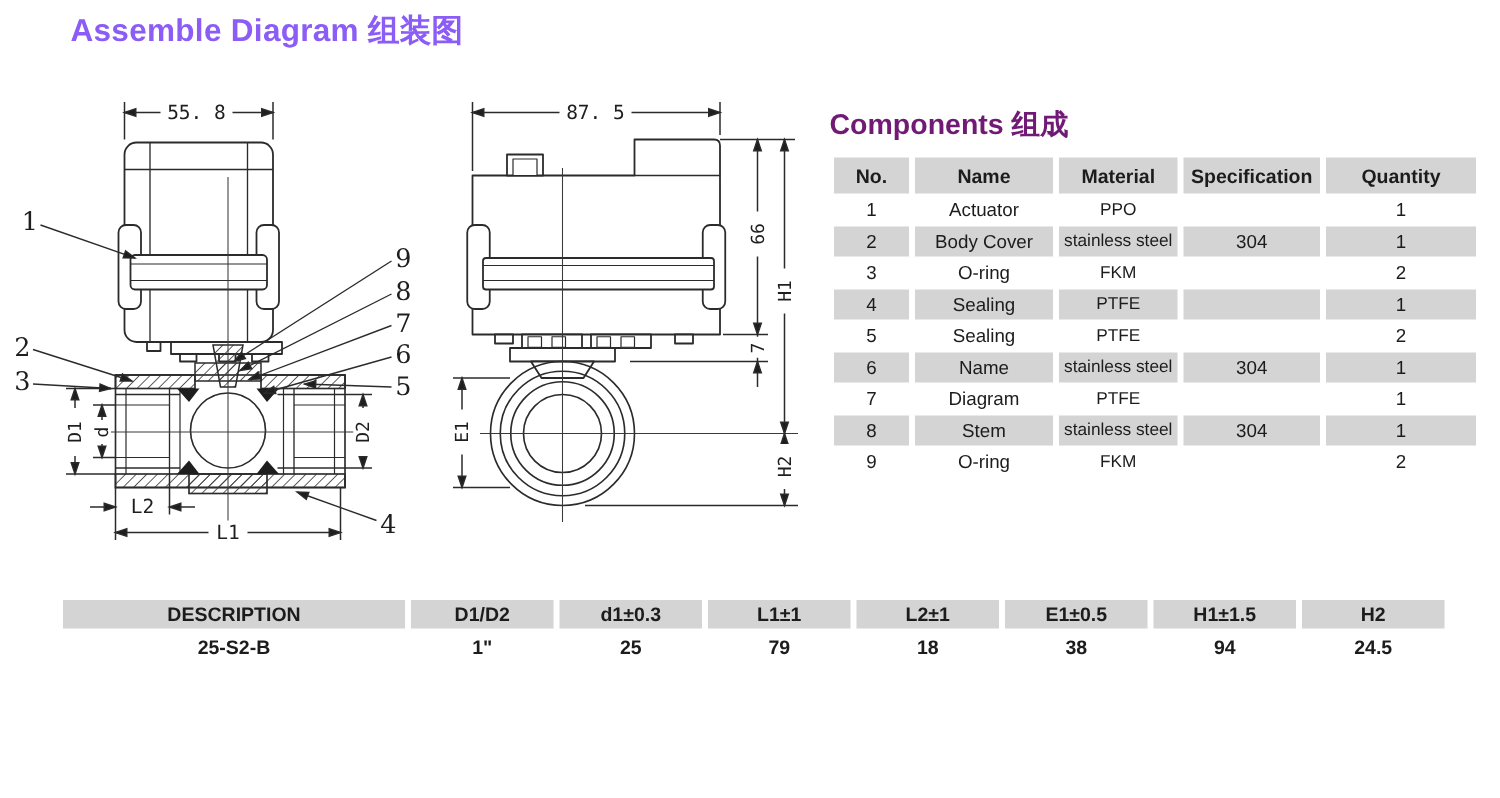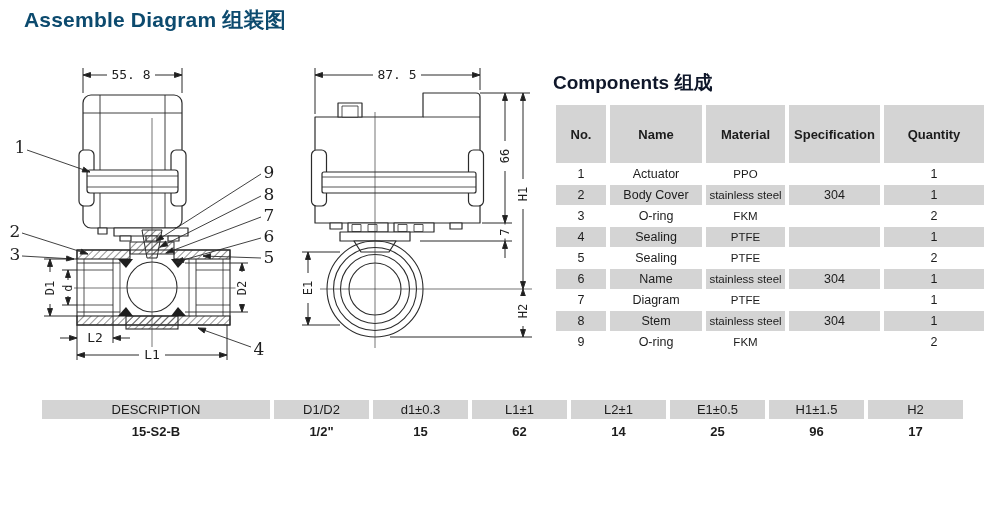--- a/index.html
+++ b/index.html
@@ -1,38 +1,38 @@
 <!DOCTYPE html>
 <html><head>
 <meta charset="utf-8">
 <style>
   html,body{margin:0;padding:0;background:#fff;}
   #page{position:relative;width:1000px;height:532px;background:#ffffff;overflow:hidden;
         font-family:"Liberation Sans",sans-serif;color:#1c1c1c;}
-  #page-title{position:absolute;left:24px;top:6px;font-size:21px;font-weight:600;color:#0c4a6e;letter-spacing:.2px;}
+  #page-title{position:absolute;left:47px;top:6px;font-size:21px;font-weight:600;color:#8b5cf6;letter-spacing:.2px;}
   
   #front-view{position:absolute;left:0;top:60px;}
   #side-view{position:absolute;left:280px;top:60px;}
   svg text{font-family:"DejaVu Sans Mono","Liberation Mono",monospace;fill:#1e1e1e;}
   svg text.callout{font-family:"DejaVu Serif","Liberation Serif",serif;font-size:17px;}
   svg text.dim{font-size:13px;}
   svg text.dimsm{font-size:12px;}
   
   #components{position:absolute;left:552px;top:70px;width:440px;}
-  #components h2{margin:0 0 8px 1px;font-size:19px;font-weight:600;color:#0f172a;}
+  #components h2{margin:0 0 8px 1px;font-size:19px;font-weight:600;color:#701a75;}
   table{border-collapse:separate;table-layout:fixed;}
   #comp-table{border-spacing:4px 1px;}
-  #comp-table th{background:#d4d4d4;font-size:13px;font-weight:700;height:24px;padding:17px 2px;text-align:center;}
+  #comp-table th{background:#d4d4d4;font-size:13px;font-weight:700;height:24px;padding:0 2px;text-align:center;}
   #comp-table td{font-size:12.5px;height:20px;padding:0 2px;text-align:center;}
   #comp-table td:nth-child(3){font-size:11.5px;}
   #comp-table tbody tr:nth-child(even) td{background:#d4d4d4;}
   
   #spec-wrap{position:absolute;left:38px;top:398px;}
   #spec-table{border-spacing:4px 2px;}
-  #spec-table th{background:#d4d4d4;font-size:13px;font-weight:400;height:19px;padding:0 2px;text-align:center;}
+  #spec-table th{background:#d4d4d4;font-size:13px;font-weight:700;height:19px;padding:0 2px;text-align:center;}
   #spec-table td{font-size:13px;font-weight:700;height:20px;padding:0 2px;text-align:center;}
   #spec-table tbody tr:nth-child(even) td{background:#d4d4d4;}
 </style>
 </head>
 <body>
 
 <div id="page">
 
   <div id="page-title">Assemble Diagram 组装图</div>
 
@@ -393,26 +393,26 @@
             <th>d1±0.3</th>
             <th>L1±1</th>
             <th>L2±1</th>
             <th>E1±0.5</th>
             <th>H1±1.5</th>
             <th>H2</th>
           </tr>
         </thead>
       <tbody>
           <tr>
-            <td>15-S2-B</td>
-            <td>1/2"</td>
-            <td>15</td>
-            <td>62</td>
-            <td>14</td>
+            <td>25-S2-B</td>
+            <td>1"</td>
             <td>25</td>
-            <td>96</td>
-            <td>17</td>
+            <td>79</td>
+            <td>18</td>
+            <td>38</td>
+            <td>94</td>
+            <td>24.5</td>
           </tr>
         </tbody>
     </table>
   </div>
 
 </div>
 
 </body></html>

